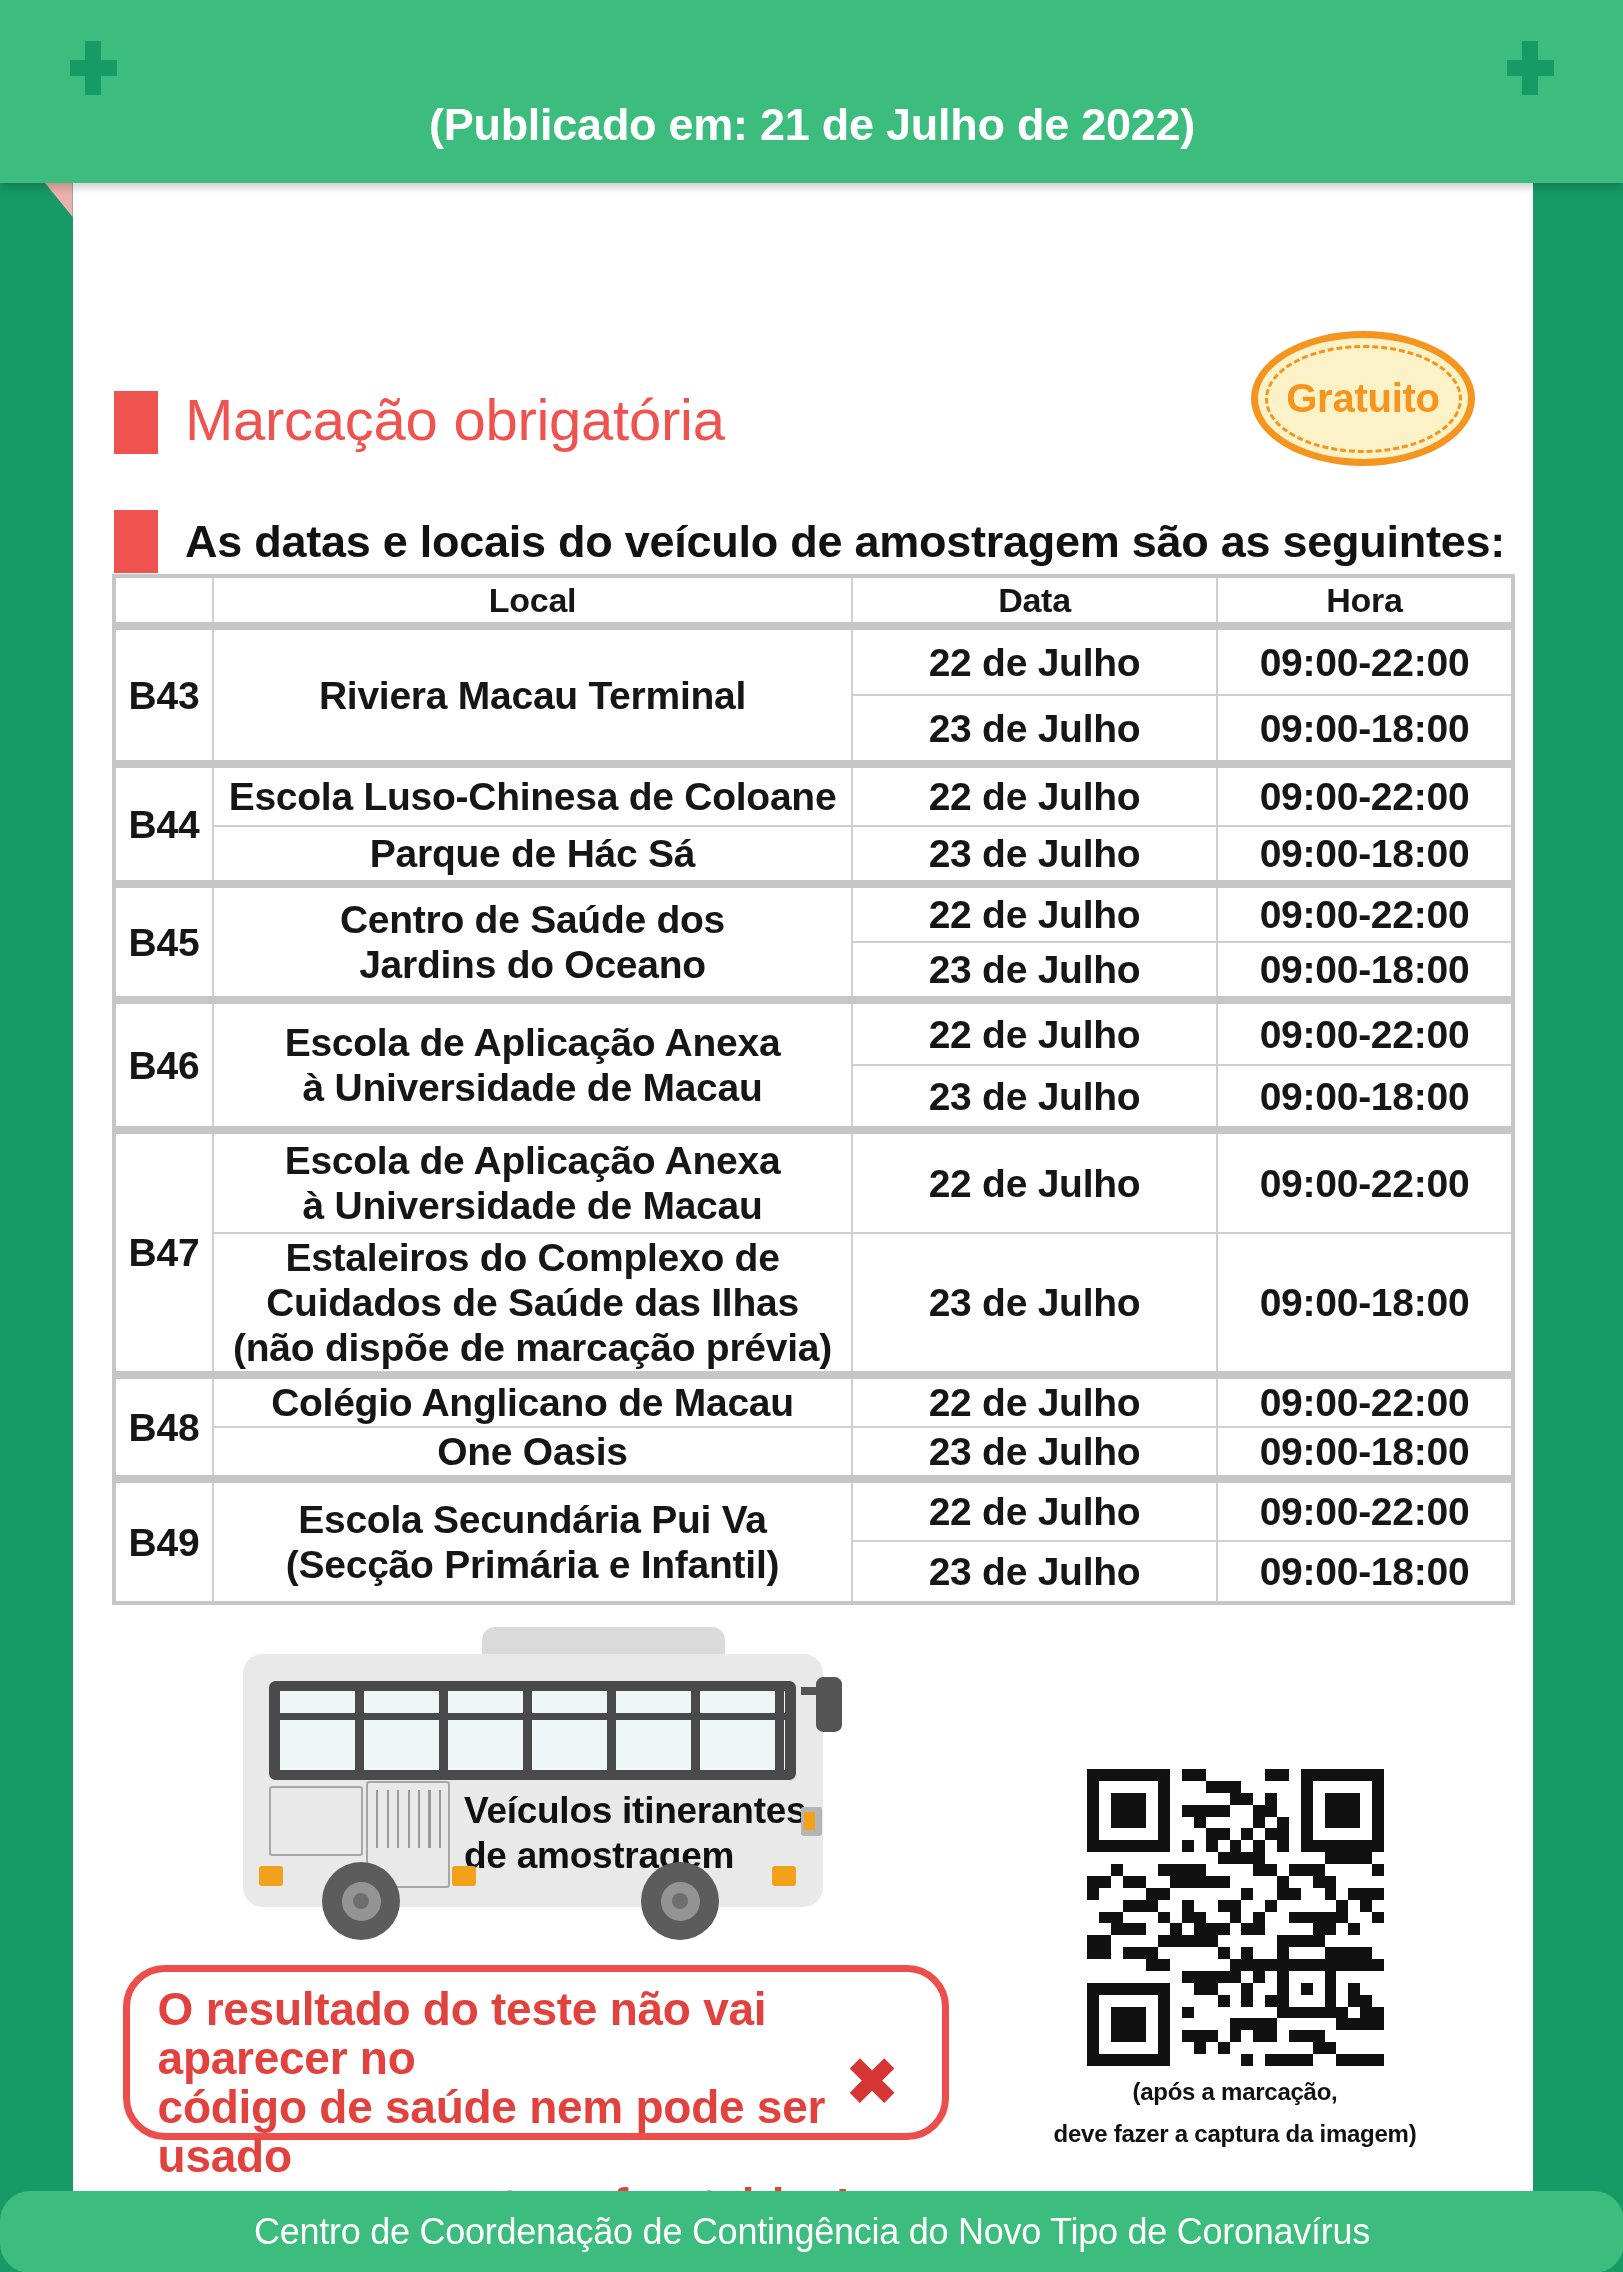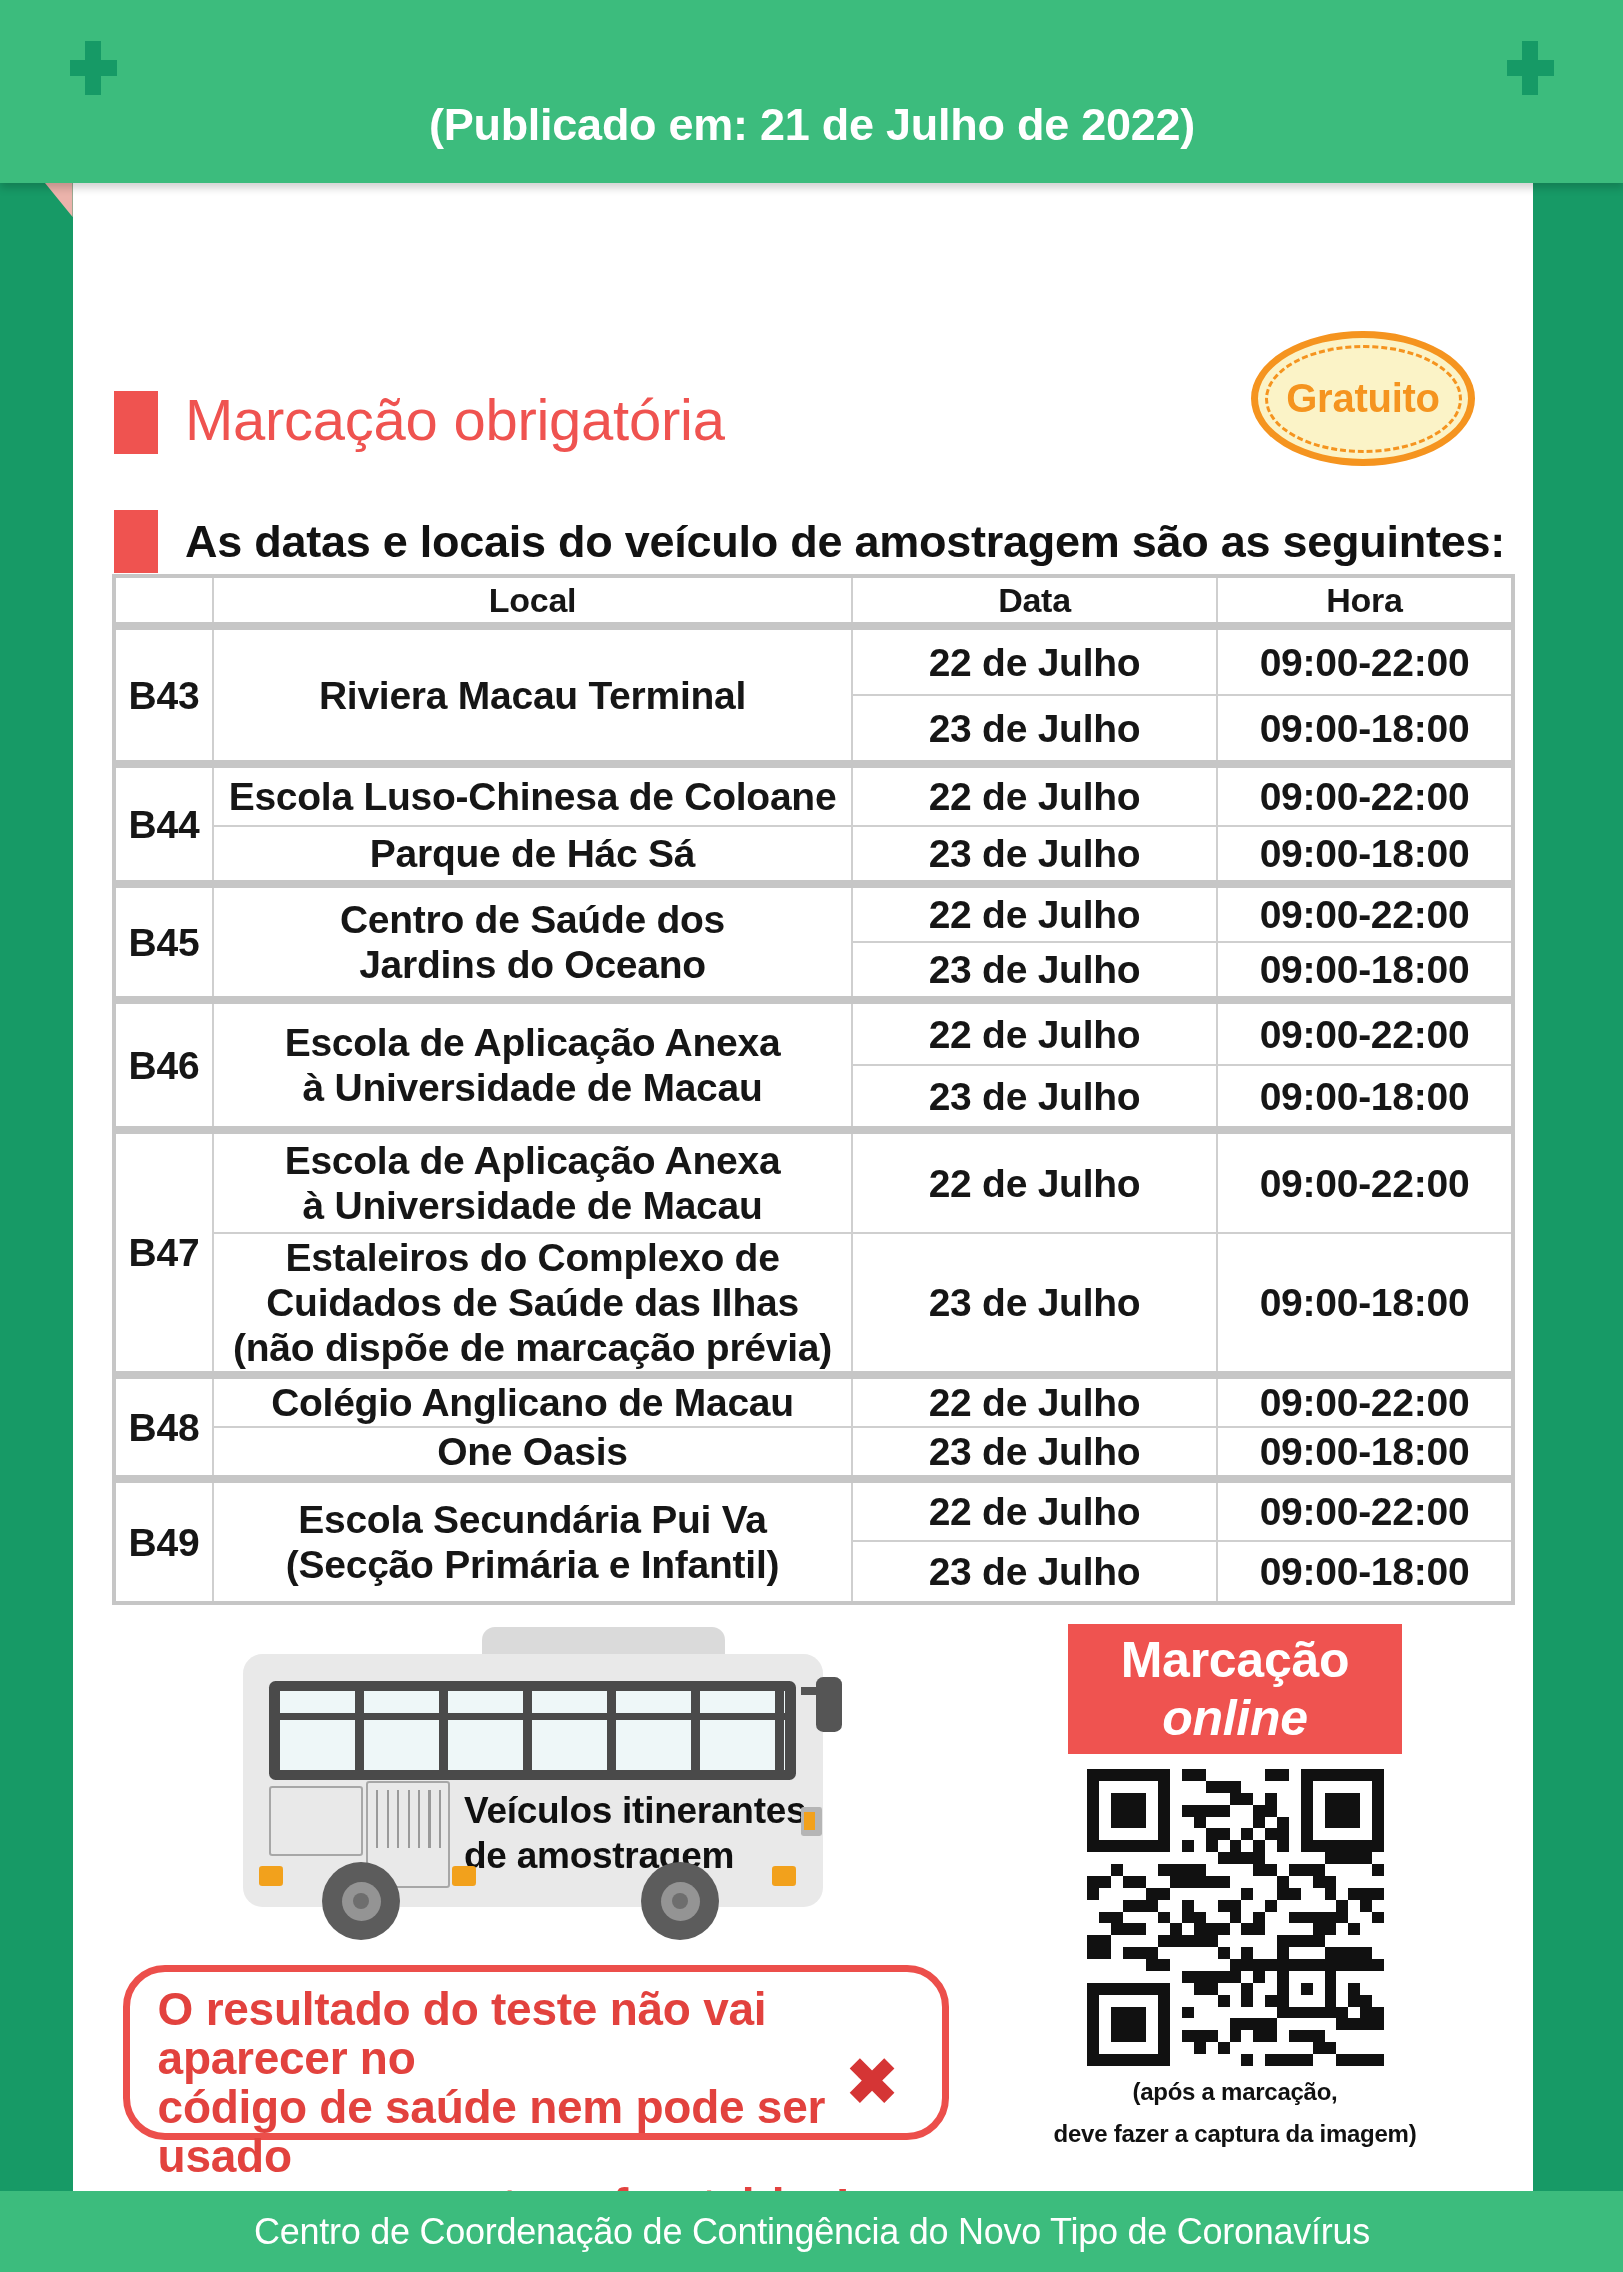--- a/index.html
+++ b/index.html
@@ -108,21 +108,21 @@
     border:7.3px solid #EC4F4B;border-radius:42px;background:#fff;box-sizing:border-box;
   }
   .warning-text{
     position:absolute;left:27.6px;top:13px;
     font-size:46px;line-height:49px;font-weight:bold;color:#E2423E;white-space:pre-line;
   }
   .x-mark{position:absolute;right:42px;bottom:18px;font-size:67px;color:#D53535;font-weight:bold;line-height:67px;}
   
   .footer-band{
     position:absolute;left:0;top:2191px;width:1624px;height:82px;background:#3CBC7D;z-index:5;
-    color:#fff;text-align:center;font-size:36px;line-height:82px;
+    color:#fff;text-align:center;font-size:36px;line-height:82px;border-radius:30px;
   }
 </style>
 </head>
 <body>
 
 <div class="canvas">
 
   <div class="header-band">
     <div class="cross cross-left">
         <div class="v"></div>
@@ -276,24 +276,20 @@
           <div class="hub-core"></div>
         </div>
       </div>
     <div class="wheel wheel-rear">
         <div class="hub">
           <div class="hub-core"></div>
         </div>
       </div>
   </div>
 
-  <div class="booking-title-box">
-    <div>Marcação</div>
-    <div class="booking-subtitle">online</div>
-  </div>
   <div class="qr" id="qr">
       <svg viewBox="0 0 25 25" xmlns="http://www.w3.org/2000/svg">
         <rect width="25" height="25" fill="#fff"></rect>
         <rect x="0" y="0" width="1" height="1" fill="#111"></rect>
         <rect x="1" y="0" width="1" height="1" fill="#111"></rect>
         <rect x="2" y="0" width="1" height="1" fill="#111"></rect>
         <rect x="3" y="0" width="1" height="1" fill="#111"></rect>
         <rect x="4" y="0" width="1" height="1" fill="#111"></rect>
         <rect x="5" y="0" width="1" height="1" fill="#111"></rect>
         <rect x="6" y="0" width="1" height="1" fill="#111"></rect>

